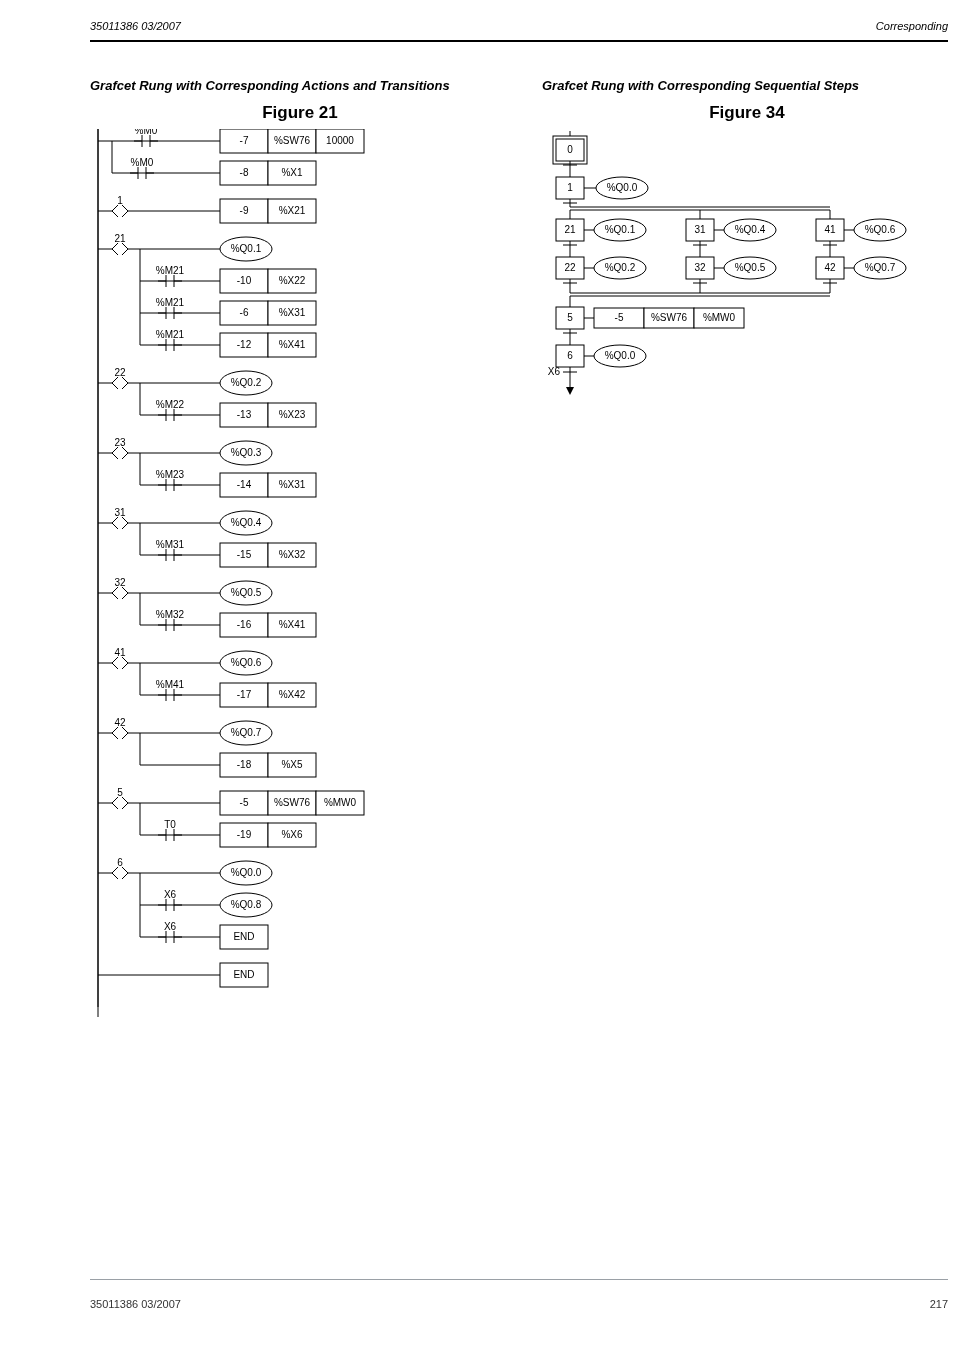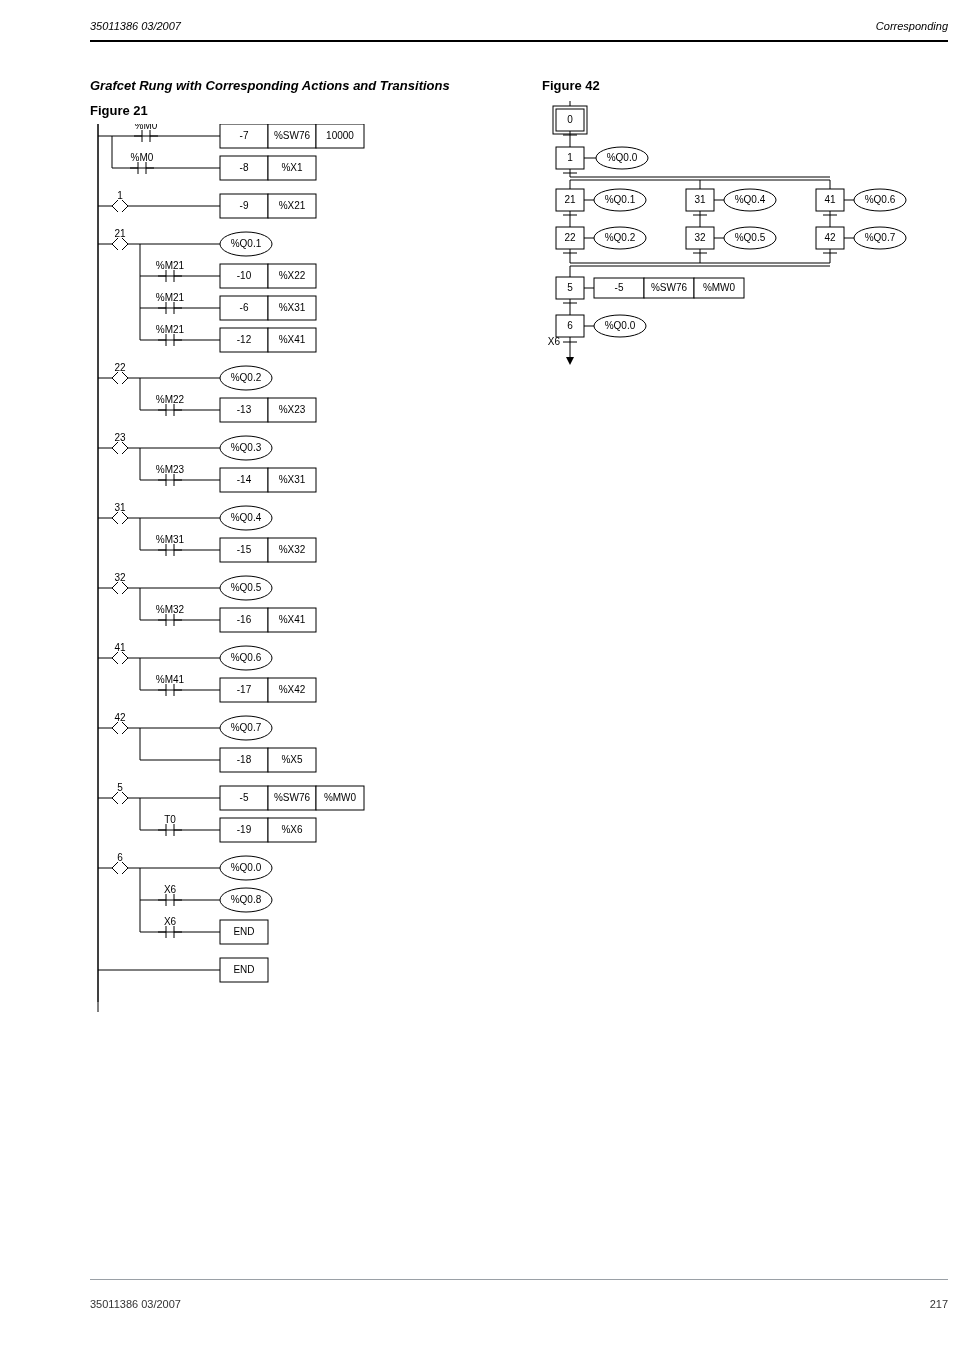--- a/index.html
+++ b/index.html
@@ -40,23 +40,23 @@
   }
   .col-left { left: 48px; width: 420px; }
   .col-right { left: 500px; width: 410px; }
   h3.sec-title {
     margin: 0 0 10px 0;
     font-size: 13px;
     font-weight: bold;
     font-style: italic;
   }
   .fig-label {
-    text-align: left;
+    text-align: center;
     font-weight: bold;
-    font-size: 13px;
+    font-size: 17px;
     margin-bottom: 6px;
   }
   svg { display: block; }
   .footer-line {
     position: absolute;
     left: 48px;
     right: 48px;
     bottom: 70px;
     border-top: 1px solid #9aa0a6;
   }
@@ -391,21 +391,22 @@
         <line x1="16" y1="846" x2="22" y2="846" class="line"></line>
         <line x1="22" y1="846" x2="124" y2="846" class="line"></line>
         <line x1="124" y1="846" x2="130" y2="846" class="line"></line>
         <rect x="130" y="834" width="48" height="24" class="box"></rect>
         <text x="154" y="846" font-size="10" font-family="Arial" dominant-baseline="middle" text-anchor="middle">END</text>
         <line x1="8" y1="0" x2="8" y2="878" class="line"></line>
       </svg>
   </div>
 
   <div class="col-right">
-    <div class="fig-label">Figure 42</div>
+    <h3 class="sec-title">Grafcet Rung with Corresponding Sequential Steps</h3>
+    <div class="fig-label">Figure 34</div>
     <svg width="400" height="272">
         <line x1="28" y1="2" x2="28" y2="10" class="line"></line>
         <rect x="11" y="7" width="34" height="28" class="box"></rect>
         <rect x="14" y="10" width="28" height="22" class="box"></rect>
         <text x="28" y="21" font-size="10" font-family="Arial" dominant-baseline="middle" text-anchor="middle">0</text>
         <line x1="28" y1="32" x2="28" y2="40" class="line"></line>
         <line x1="21" y1="36" x2="35" y2="36" class="line"></line>
         <line x1="28" y1="40" x2="28" y2="48" class="line"></line>
         <rect x="14" y="48" width="28" height="22" class="box"></rect>
         <text x="28" y="59" font-size="10" font-family="Arial" dominant-baseline="middle" text-anchor="middle">1</text>

